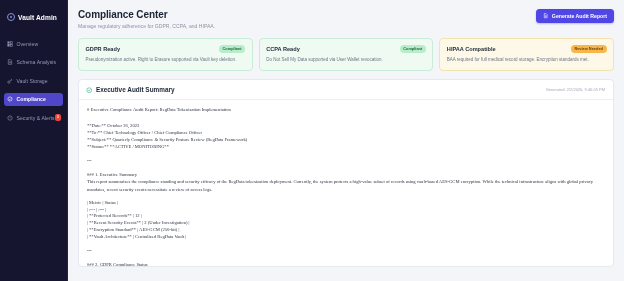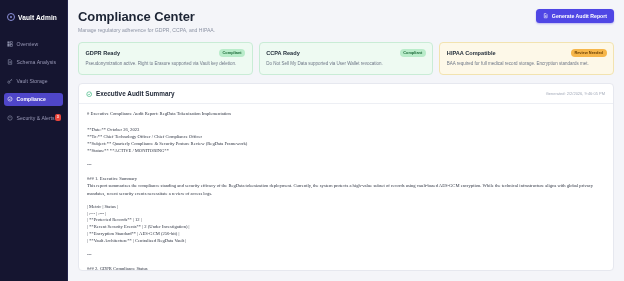--- a/index.html
+++ b/index.html
@@ -57,21 +57,21 @@
     min-width: 6.4px; height: 6.4px; border-radius: 2px;
     font-weight: bold;
   }
 
   
   .main {
     flex: 1; height: 281px; background: #f4f5f9;
     padding: 9px 10px 0 10px; overflow: hidden; position: relative;
   }
   .topbar { display: flex; align-items: flex-start; justify-content: space-between; }
-  .page-title { font-size: 13px; font-weight: bold; color: #1c2434; letter-spacing: -.1px; }
+  .page-title { font-size: 10px; font-weight: bold; color: #1c2434; letter-spacing: -.1px; }
   .page-sub { font-size: 5.1px; color: #8c93a4; margin-top: 2.5px; }
   .gen-btn {
     display: flex; align-items: center; gap: 3px;
     background: #4f46e5; color: #fff;
     font-size: 5.2px; font-weight: bold;
     padding: 4.2px 7px; border-radius: 3.5px; border: none;
     white-space: nowrap; box-shadow: 0 1px 2px rgba(79,70,229,.35);
   }
 
   

